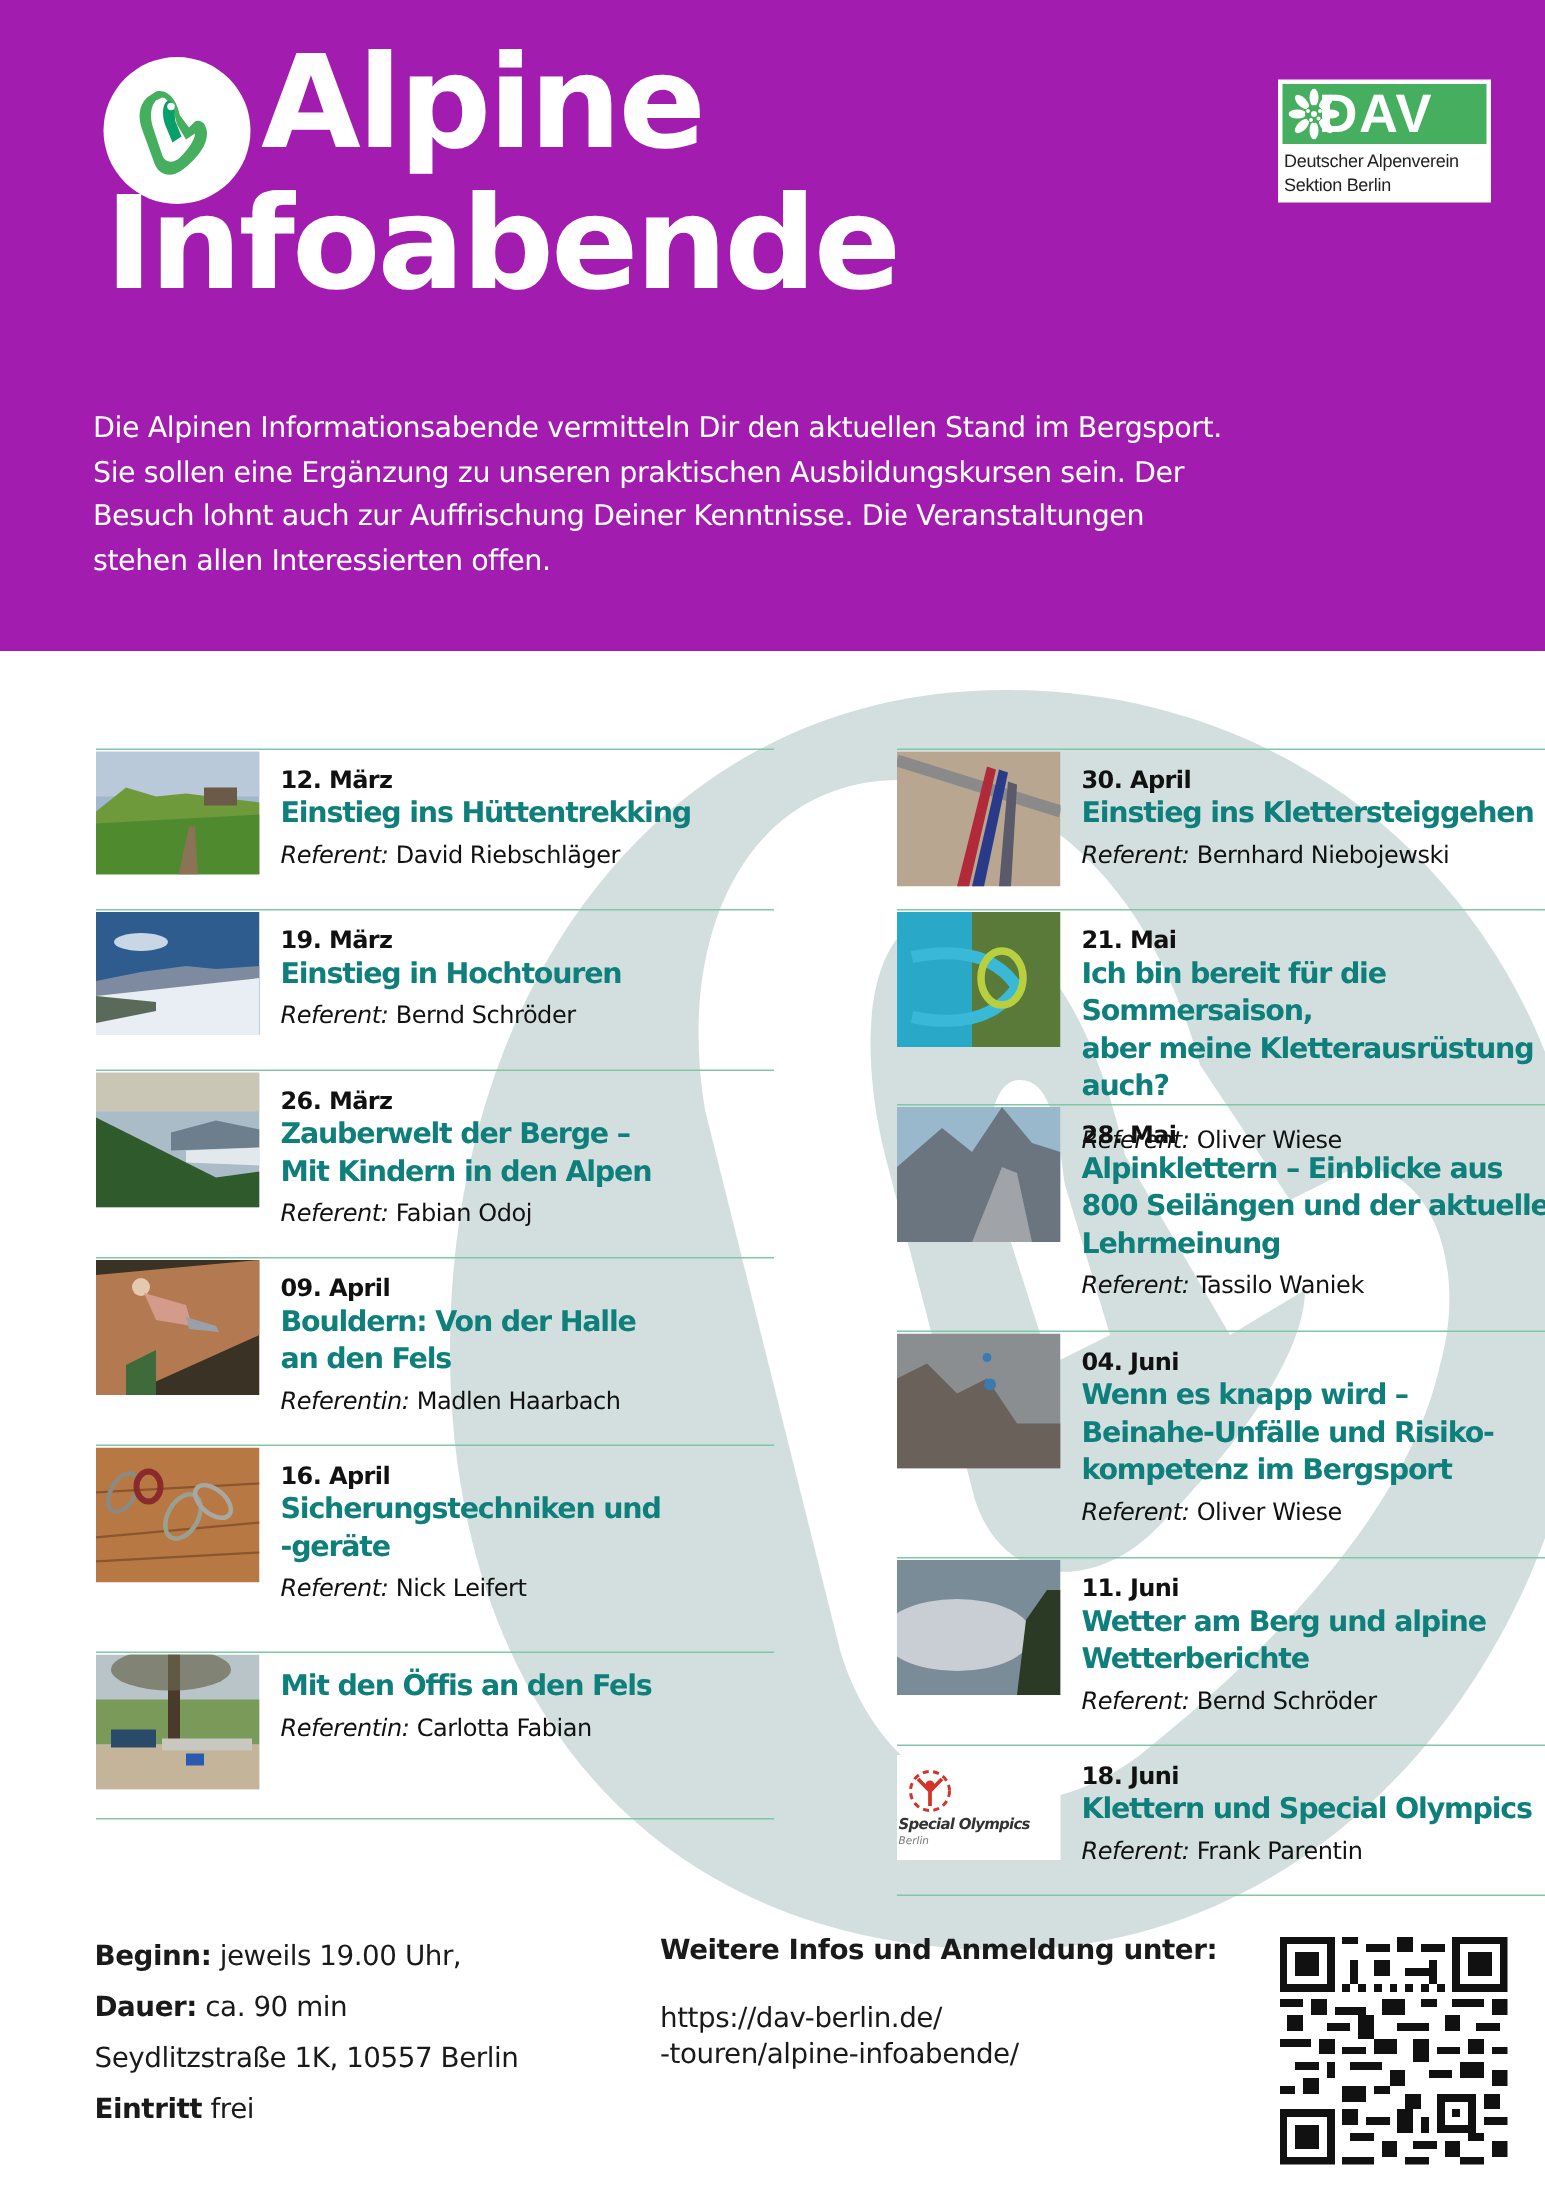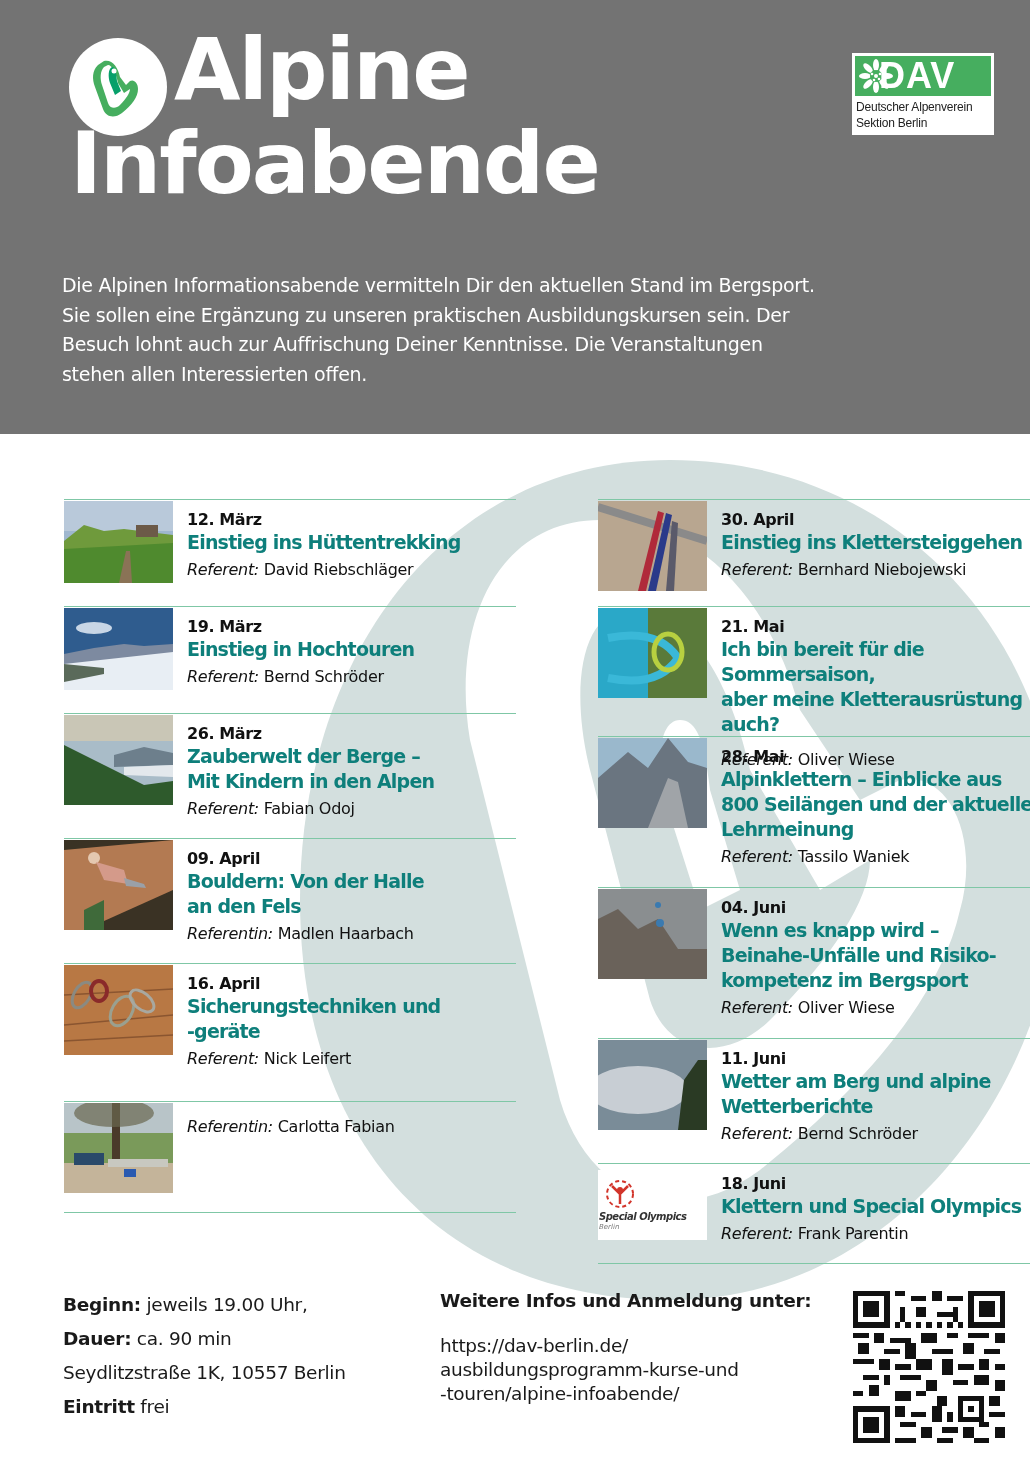--- a/index.html
+++ b/index.html
@@ -1,19 +1,19 @@
 <!DOCTYPE html>
 <html><head>
 <meta charset="utf-8">
 <style>
   * { box-sizing: border-box; margin: 0; padding: 0; }
   html, body { width: 1030px; height: 1468px; background: #ffffff; overflow: hidden; }
   body { font-family: "Liberation Sans", "DejaVu Sans", sans-serif; color: #1a1a1a; position: relative; }
 
-  .header { position: absolute; left: 0; top: 0; width: 1030px; height: 434px; background: #737373; }
+  .header { position: absolute; left: 0; top: 0; width: 1030px; height: 434px; background: #a21caf; }
   .logo-mark { position: absolute; left: 68px; top: 37px; width: 100px; height: 100px; }
   .title { position: absolute; left: 70px; top: 22px; color: #ffffff; font-family: "DejaVu Sans", sans-serif; font-weight: bold; font-size: 86px; line-height: 94px; letter-spacing: -2px; }
   .title .l1 { display: block; padding-left: 104px; }
   .title .l2 { display: block; }
 
   .dav-box { position: absolute; left: 852px; top: 53px; width: 142px; height: 82px; background: #ffffff; }
   .dav-top { position: absolute; left: 3px; top: 3px; width: 136px; height: 40px; background: #46ae5f; }
   .dav-star { position: absolute; left: 4px; top: 3px; width: 34px; height: 34px; }
   .dav-word { position: absolute; left: 24px; top: 0; color: #ffffff; font-weight: bold; font-size: 36px; line-height: 40px; font-family: "Liberation Sans", sans-serif; letter-spacing: 1px; }
   .dav-sub { position: absolute; left: 4px; top: 46px; font-size: 12px; line-height: 16px; color: #222; font-family: "Liberation Sans", sans-serif; white-space: nowrap; letter-spacing: -0.2px; }
@@ -188,20 +188,23 @@
       <rect width="109" height="90" fill="#b8c4c8"></rect>
       <rect y="30" width="109" height="30" fill="#7a9a5a"></rect>
       <rect x="48" y="0" width="8" height="62" fill="#4a3a2a"></rect>
       <ellipse cx="50" cy="10" rx="40" ry="14" fill="#6a6850" opacity="0.7"></ellipse>
       <rect y="60" width="109" height="30" fill="#c4b49a"></rect>
       <rect x="44" y="56" width="60" height="8" fill="#c8c8c0"></rect>
       <rect x="10" y="50" width="30" height="12" fill="#2a4a6a"></rect>
         <rect x="60" y="66" width="12" height="8" fill="#2a5ab0"></rect>
     </svg>
     <div class="text">
+      <div class="etitle">
+          <div>Mit den Öffis an den Fels</div>
+        </div>
       <div class="ref"><i>Referentin:</i> <span>Carlotta Fabian</span></div>
     </div>
   </div>
   <div class="bottom-rule"></div>
 </div>
 
 <div class="col col-right">
   <div class="event" style="height:107px">
     <svg class="thumb" viewBox="0 0 109 90" preserveAspectRatio="none" style="height:90px">
       <rect width="109" height="90" fill="#b8a690"></rect>
@@ -307,21 +310,20 @@
   <div><b>Beginn:</b><span> jeweils 19.00 Uhr,</span></div>
   <div><b>Dauer:</b><span> ca. 90 min</span></div>
   <div>Seydlitzstraße 1K, 10557 Berlin</div>
   <div><b>Eintritt</b><span> frei</span></div>
 </div>
 
 <div class="footer-mid">
   <div class="head">Weitere Infos und Anmeldung unter:</div>
   <div class="url">
     <div>https://dav-berlin.de/</div>
-    <div>ausbildungsprogramm-kurse-und</div>
     <div>-touren/alpine-infoabende/</div>
   </div>
 </div>
 
 <svg class="qr" viewBox="0 0 29 29" shape-rendering="crispEdges">
   <rect width="29" height="29" fill="#ffffff"></rect>
   <g fill="#111">
     <rect x="0" y="0" width="7" height="7"></rect>
       <rect x="1" y="1" width="5" height="5" fill="#fff"></rect>
       <rect x="2" y="2" width="3" height="3"></rect>

